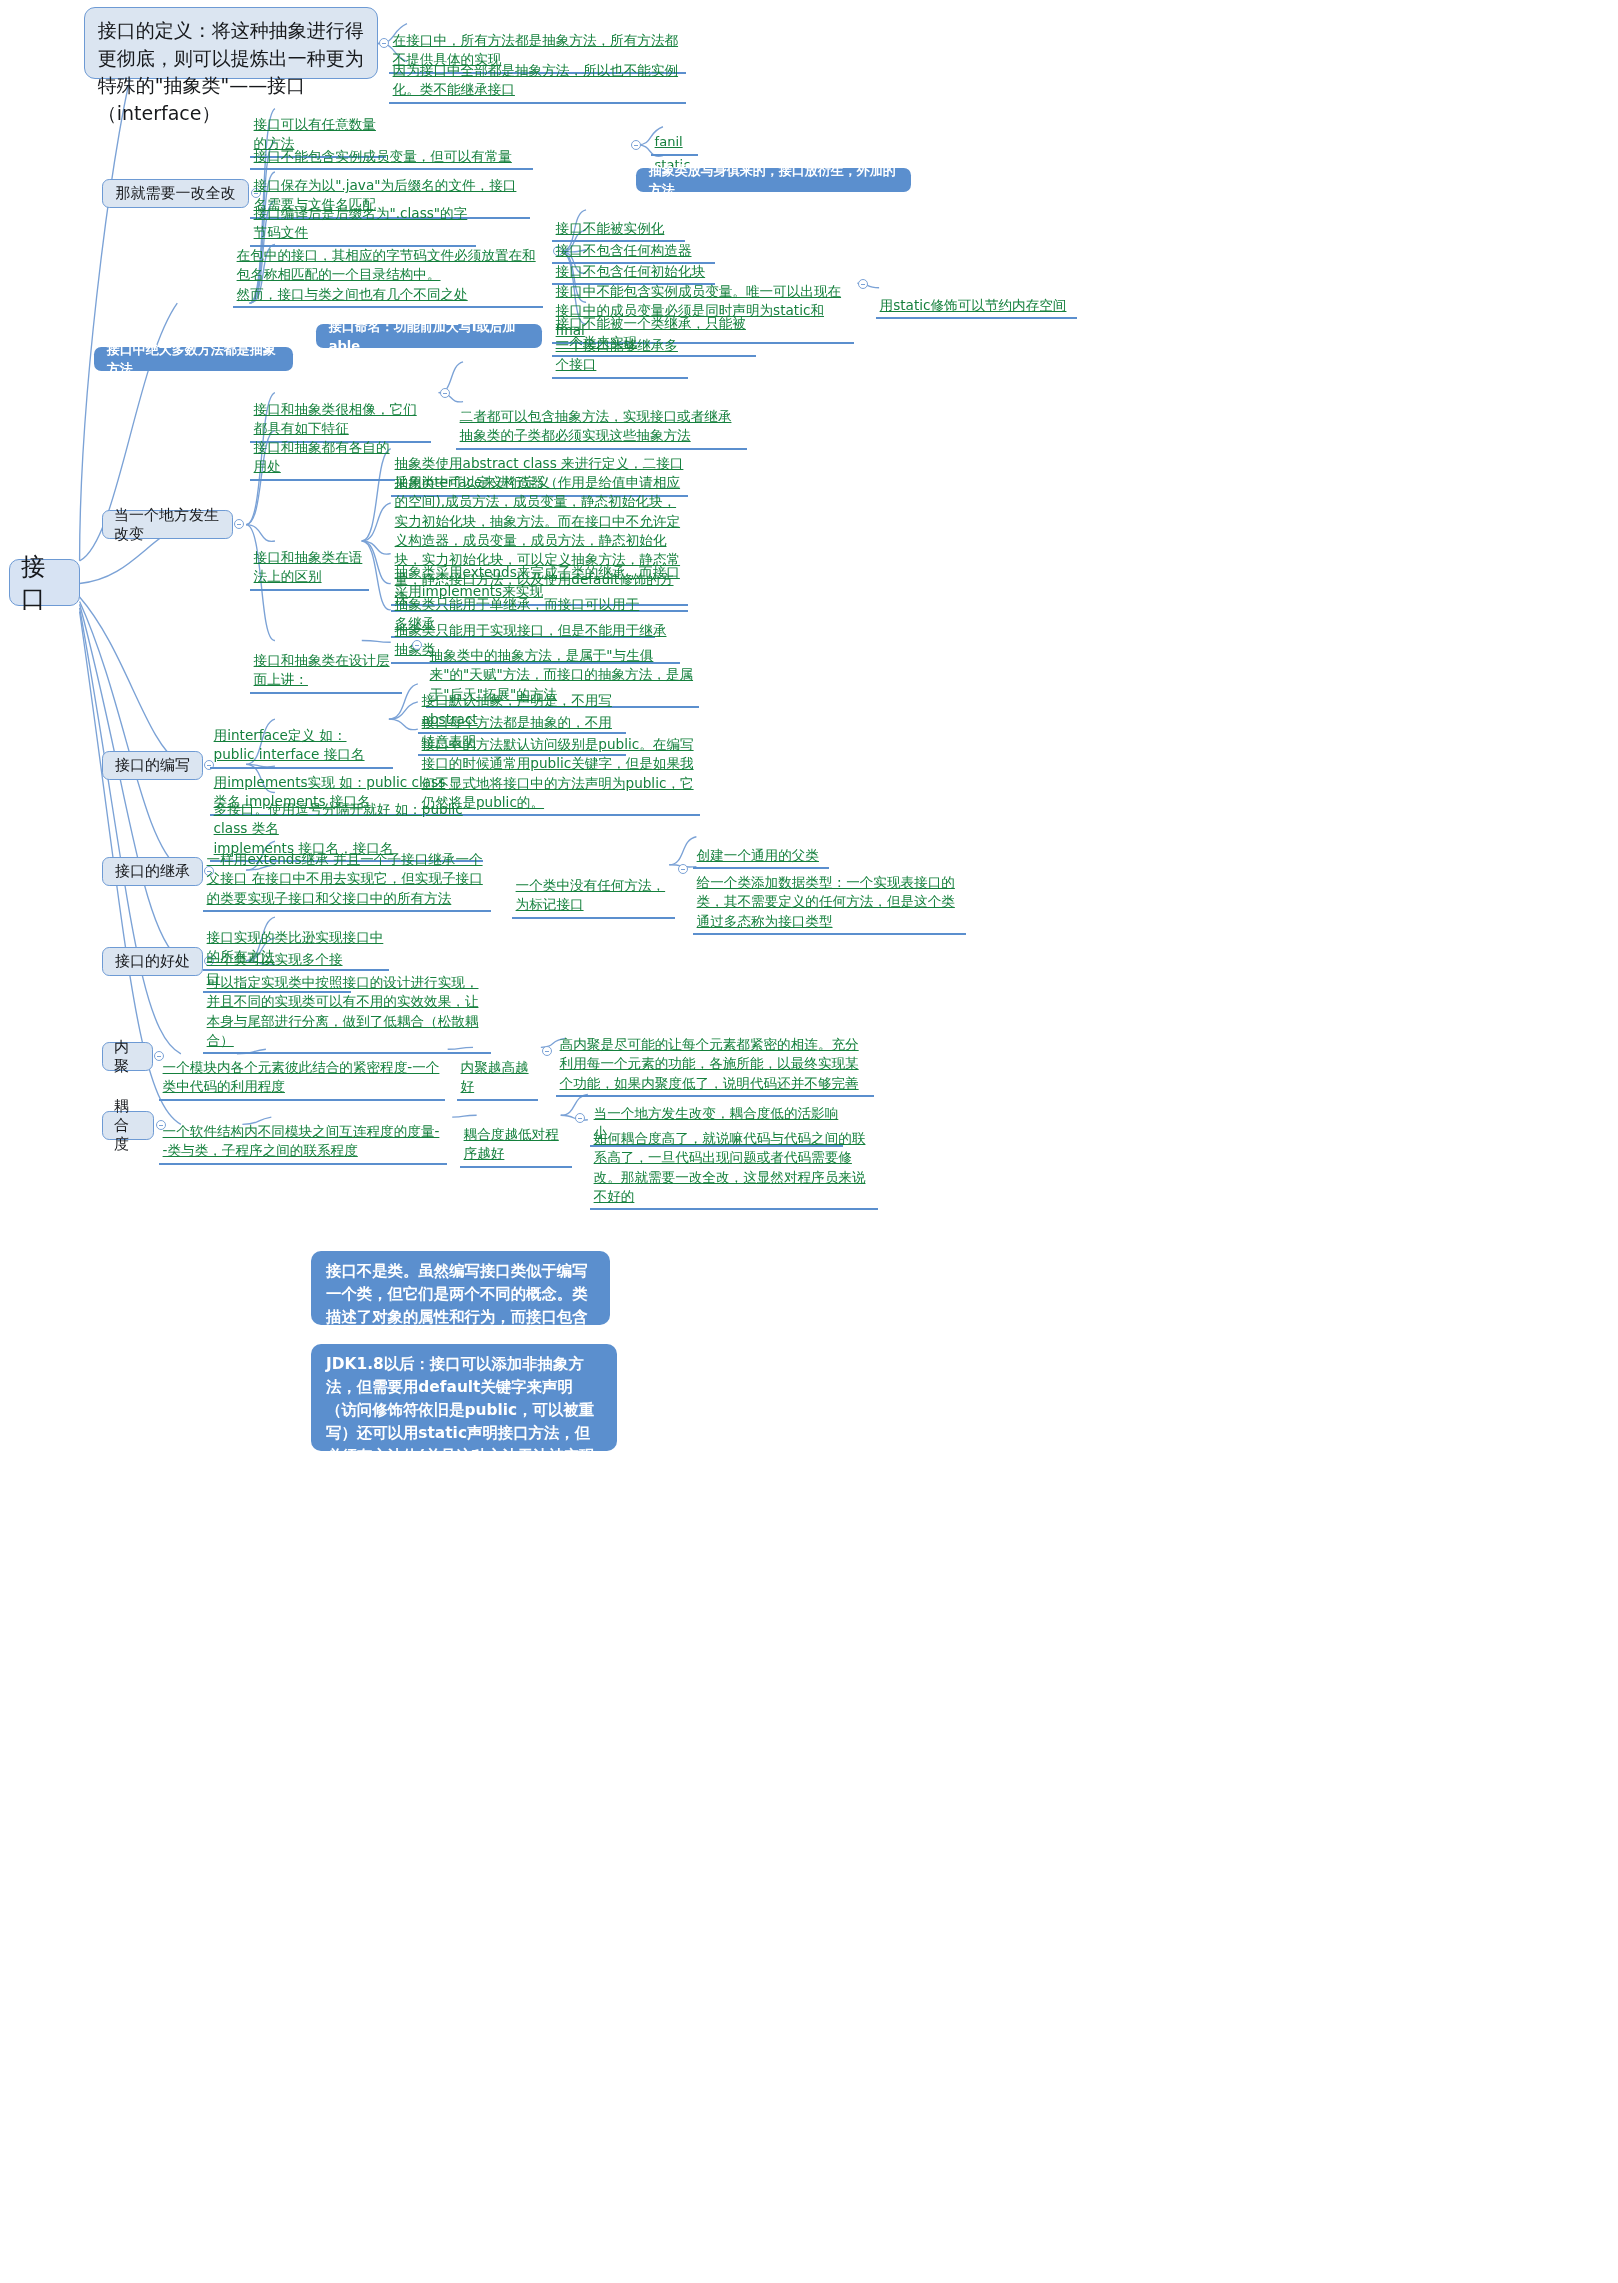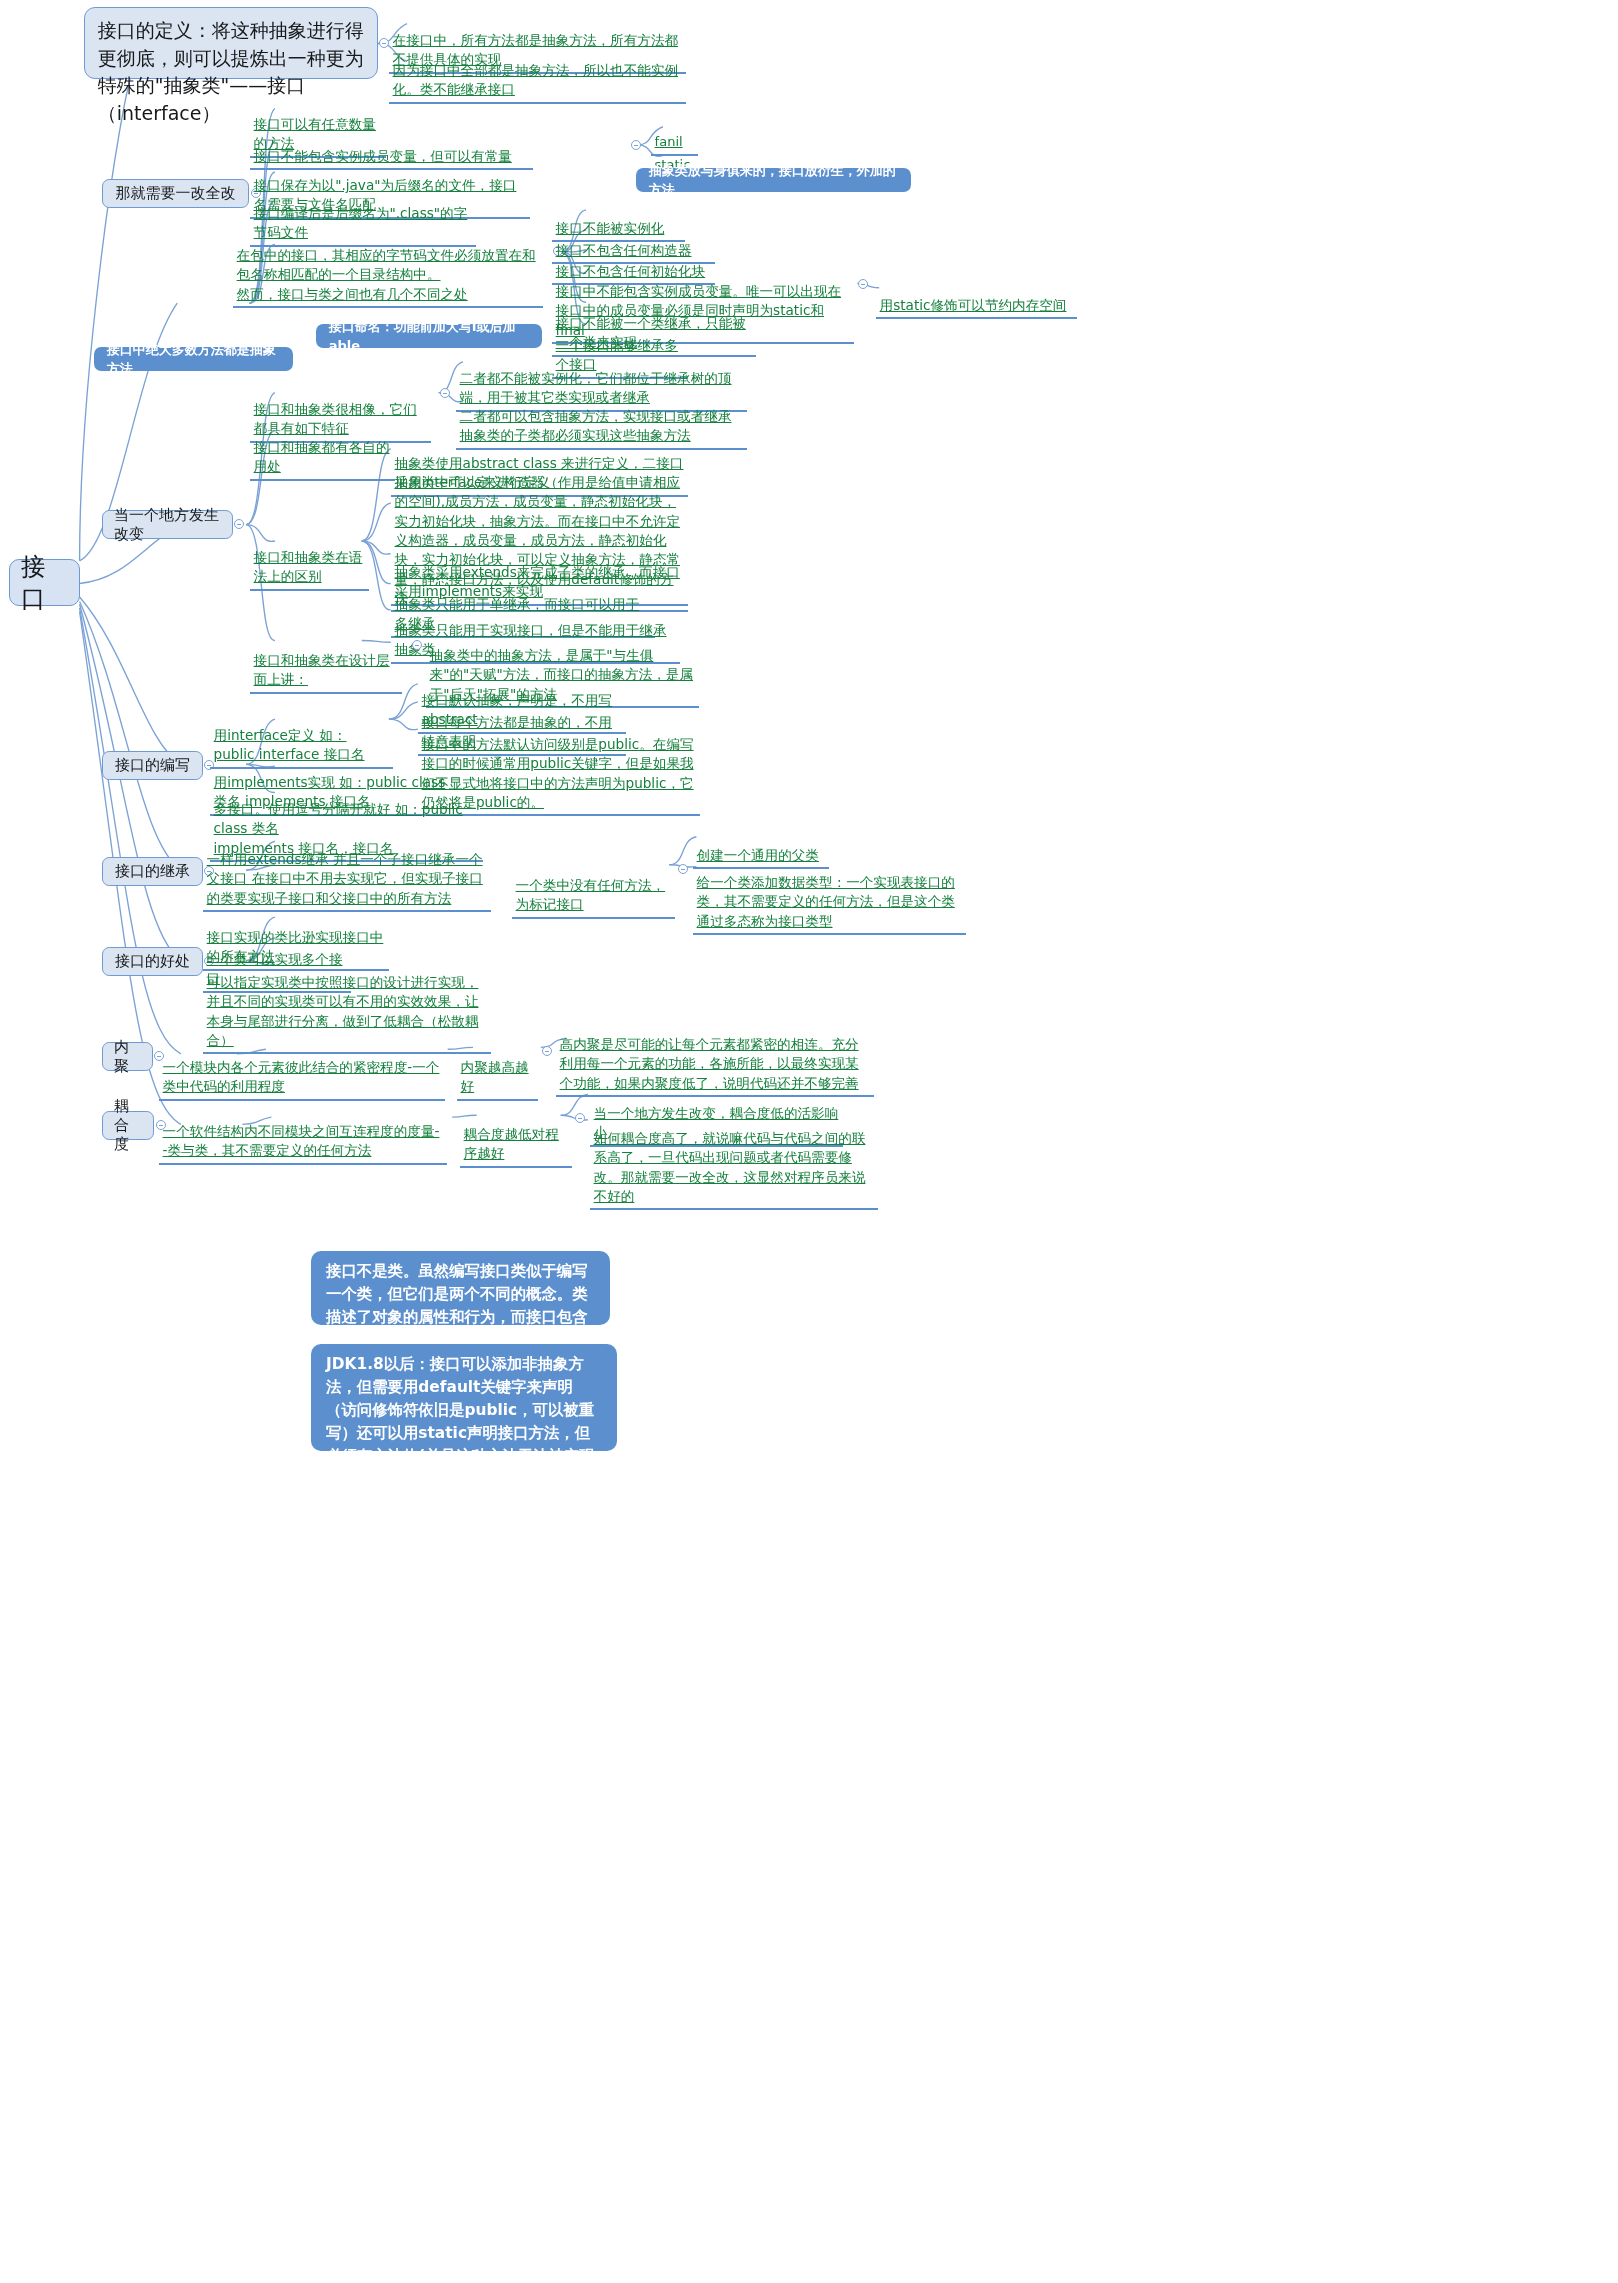--- a/index.html
+++ b/index.html
@@ -234,23 +234,20 @@
 
 <div class="box lvl1" style="left:102px;top:510px;width:131px;height:29px;">
   <span>当一个地方发生改变</span>
 </div>
 <div class="handle" style="left:234px;top:519px;"></div>
 
 <div class="t" style="left:250px;top:380px;width:181px;">
   <span>接口和抽象类很相像，它们都具有如下特征</span>
 </div>
 <div class="handle" style="left:440px;top:388px;"></div>
-<div class="t" style="left:456px;top:349px;width:291px;">
-  <span>二者都不能被实例化，它们都位于继承树的顶端，用于被其它类实现或者继承</span>
-</div>
 <div class="t" style="left:456px;top:387px;width:291px;">
   <span>二者都可以包含抽象方法，实现接口或者继承抽象类的子类都必须实现这些抽象方法</span>
 </div>
 
 <div class="t" style="left:250px;top:418px;width:145px;">
   <span>接口和抽象都有各自的用处</span>
 </div>
 
 <div class="t" style="left:250px;top:528px;width:119px;">
   <span>接口和抽象类在语法上的区别</span>
@@ -354,21 +351,21 @@
 <div class="t" style="left:556px;top:1015px;width:318px;">
   <span>高内聚是尽可能的让每个元素都紧密的相连。充分利用每一个元素的功能，各施所能，以最终实现某个功能，如果内聚度低了，说明代码还并不够完善</span>
 </div>
 
 <div class="box lvl1" style="left:102px;top:1111px;width:52px;height:29px;">
   <span>耦合度</span>
 </div>
 <div class="handle" style="left:156px;top:1120px;"></div>
 
 <div class="t" style="left:159px;top:1102px;width:288px;">
-  <span>一个软件结构内不同模块之间互连程度的度量--类与类，其不需要定义的任何方法</span>
+  <span>一个软件结构内不同模块之间互连程度的度量--类与类，子程序之间的联系程度</span>
 </div>
 <div class="t" style="left:460px;top:1105px;width:112px;">
   <span>耦合度越低对程序越好</span>
 </div>
 <div class="handle" style="left:575px;top:1113px;"></div>
 <div class="t" style="left:590px;top:1084px;width:253px;">
   <span>当一个地方发生改变，耦合度低的活影响小</span>
 </div>
 <div class="t" style="left:590px;top:1109px;width:288px;">
   <span>如何耦合度高了，就说嘛代码与代码之间的联系高了，一旦代码出现问题或者代码需要修改。那就需要一改全改，这显然对程序员来说不好的</span>

